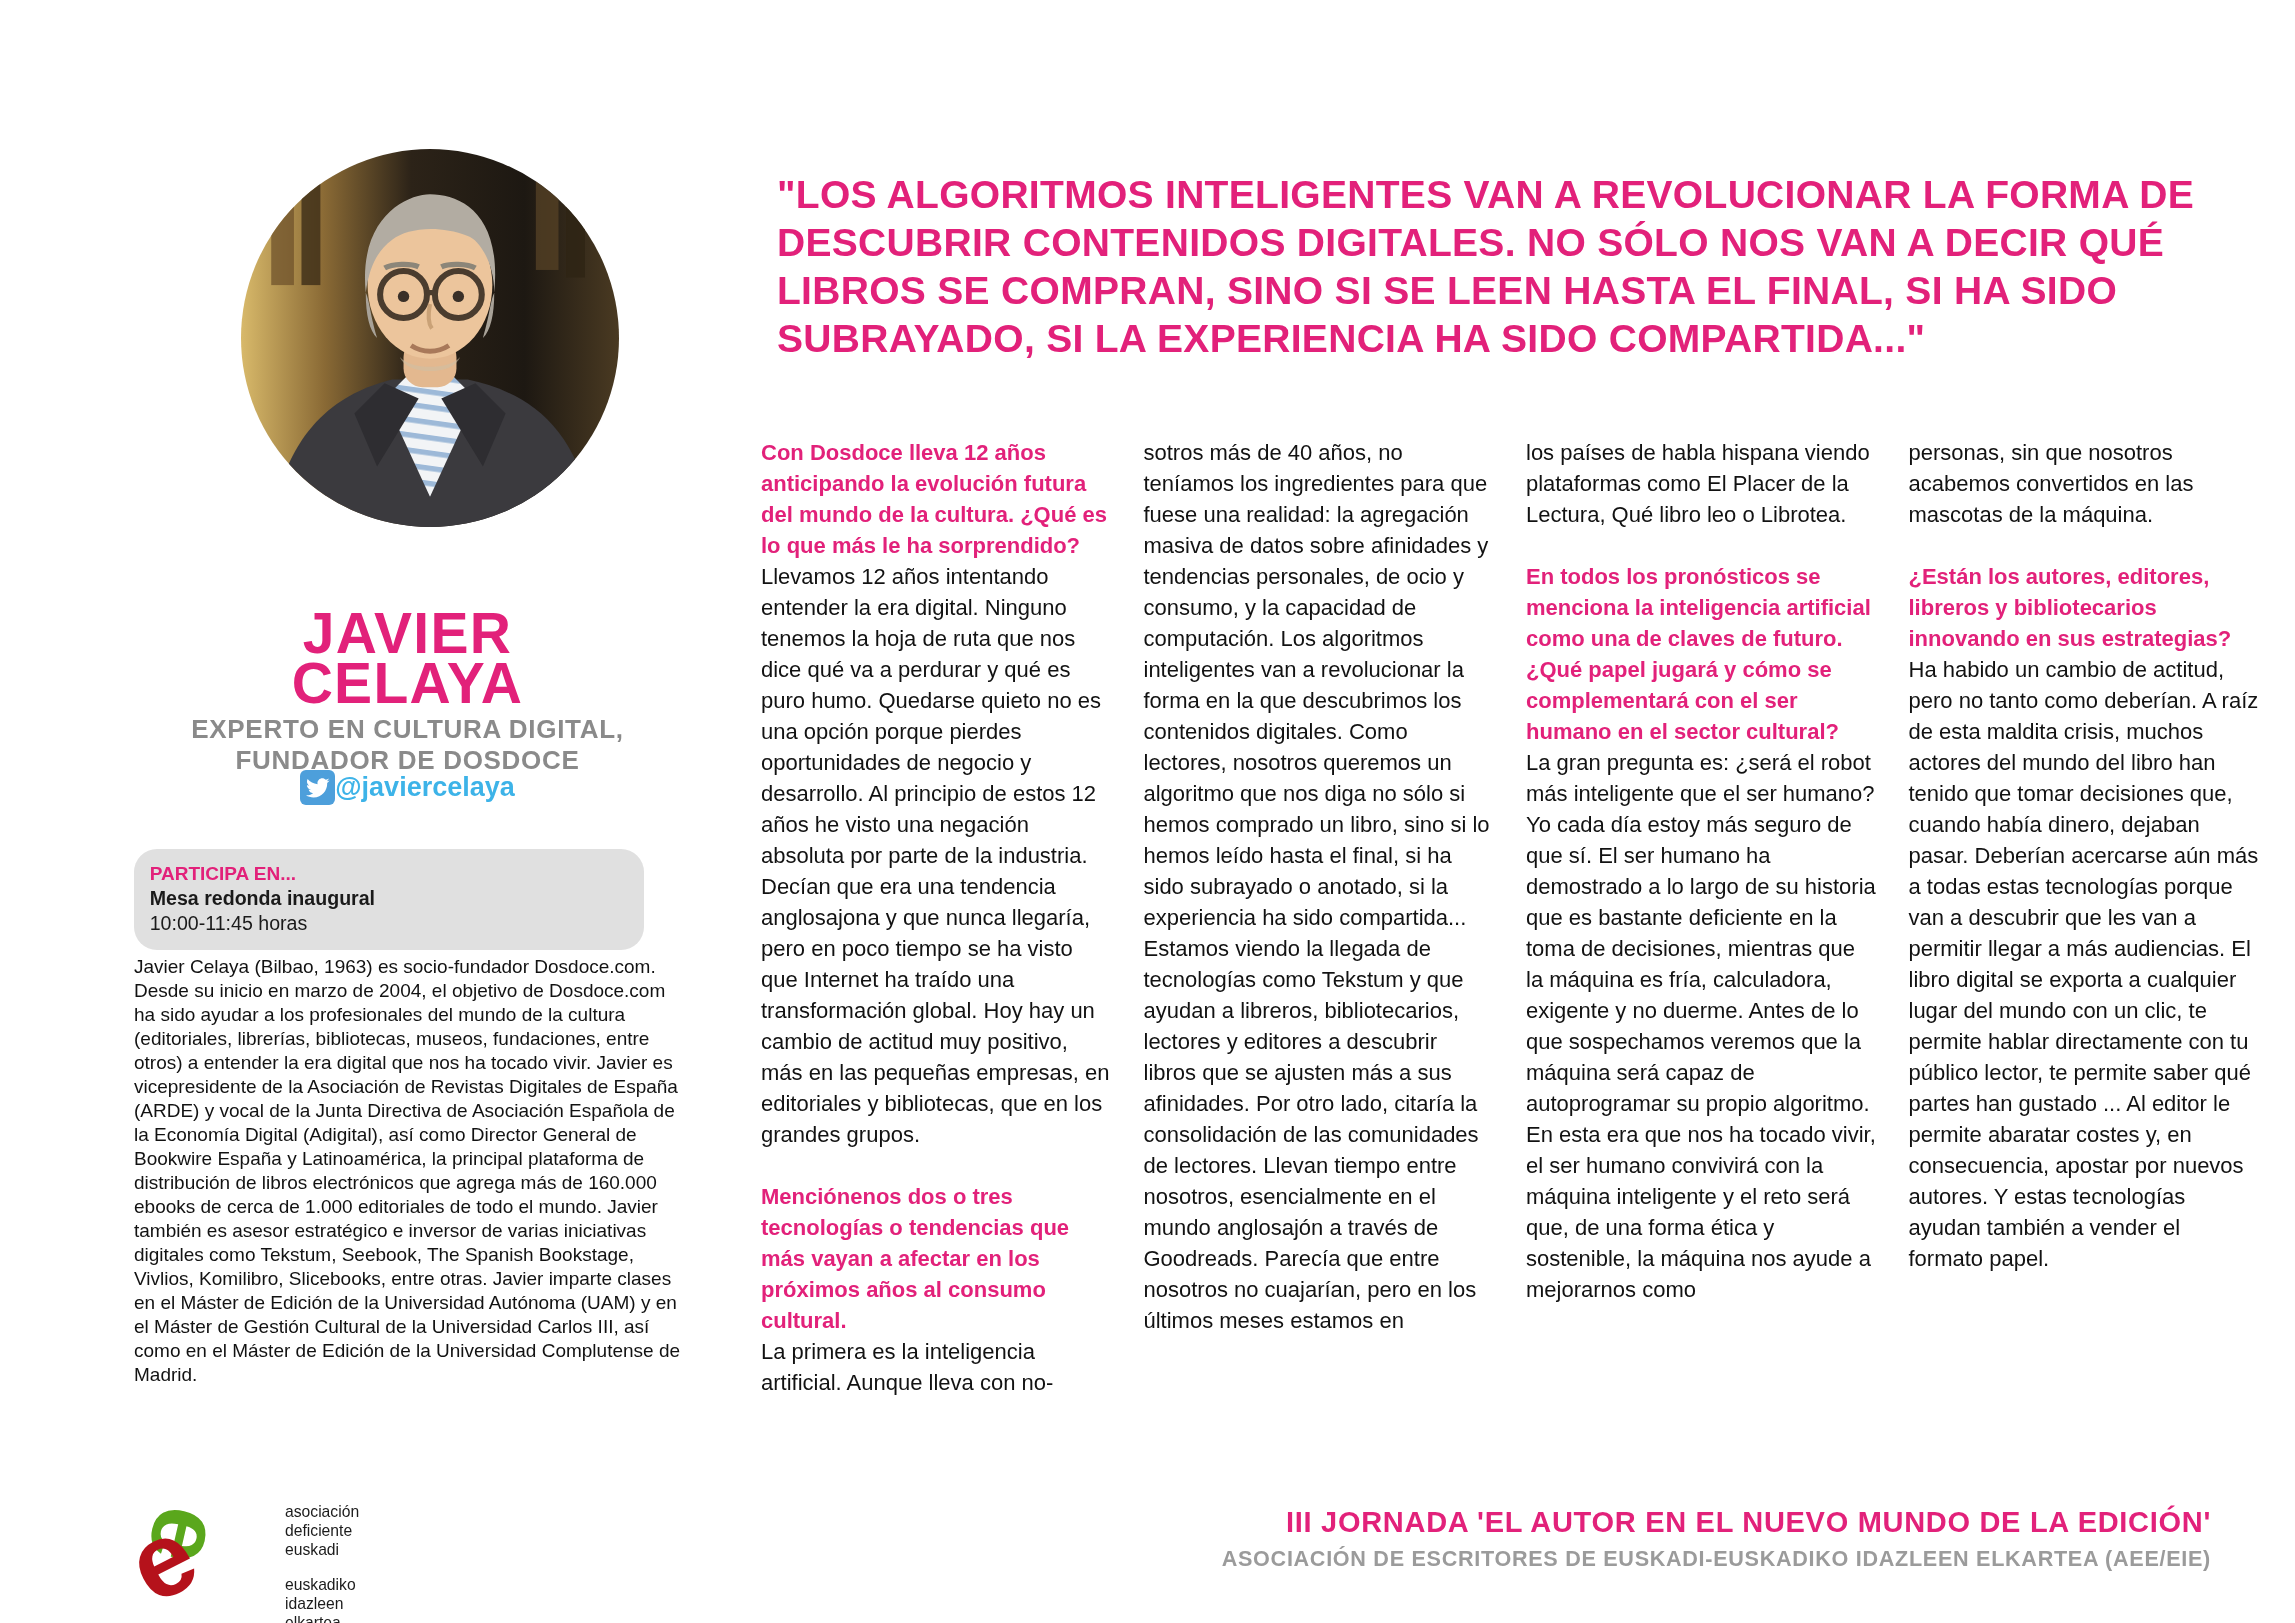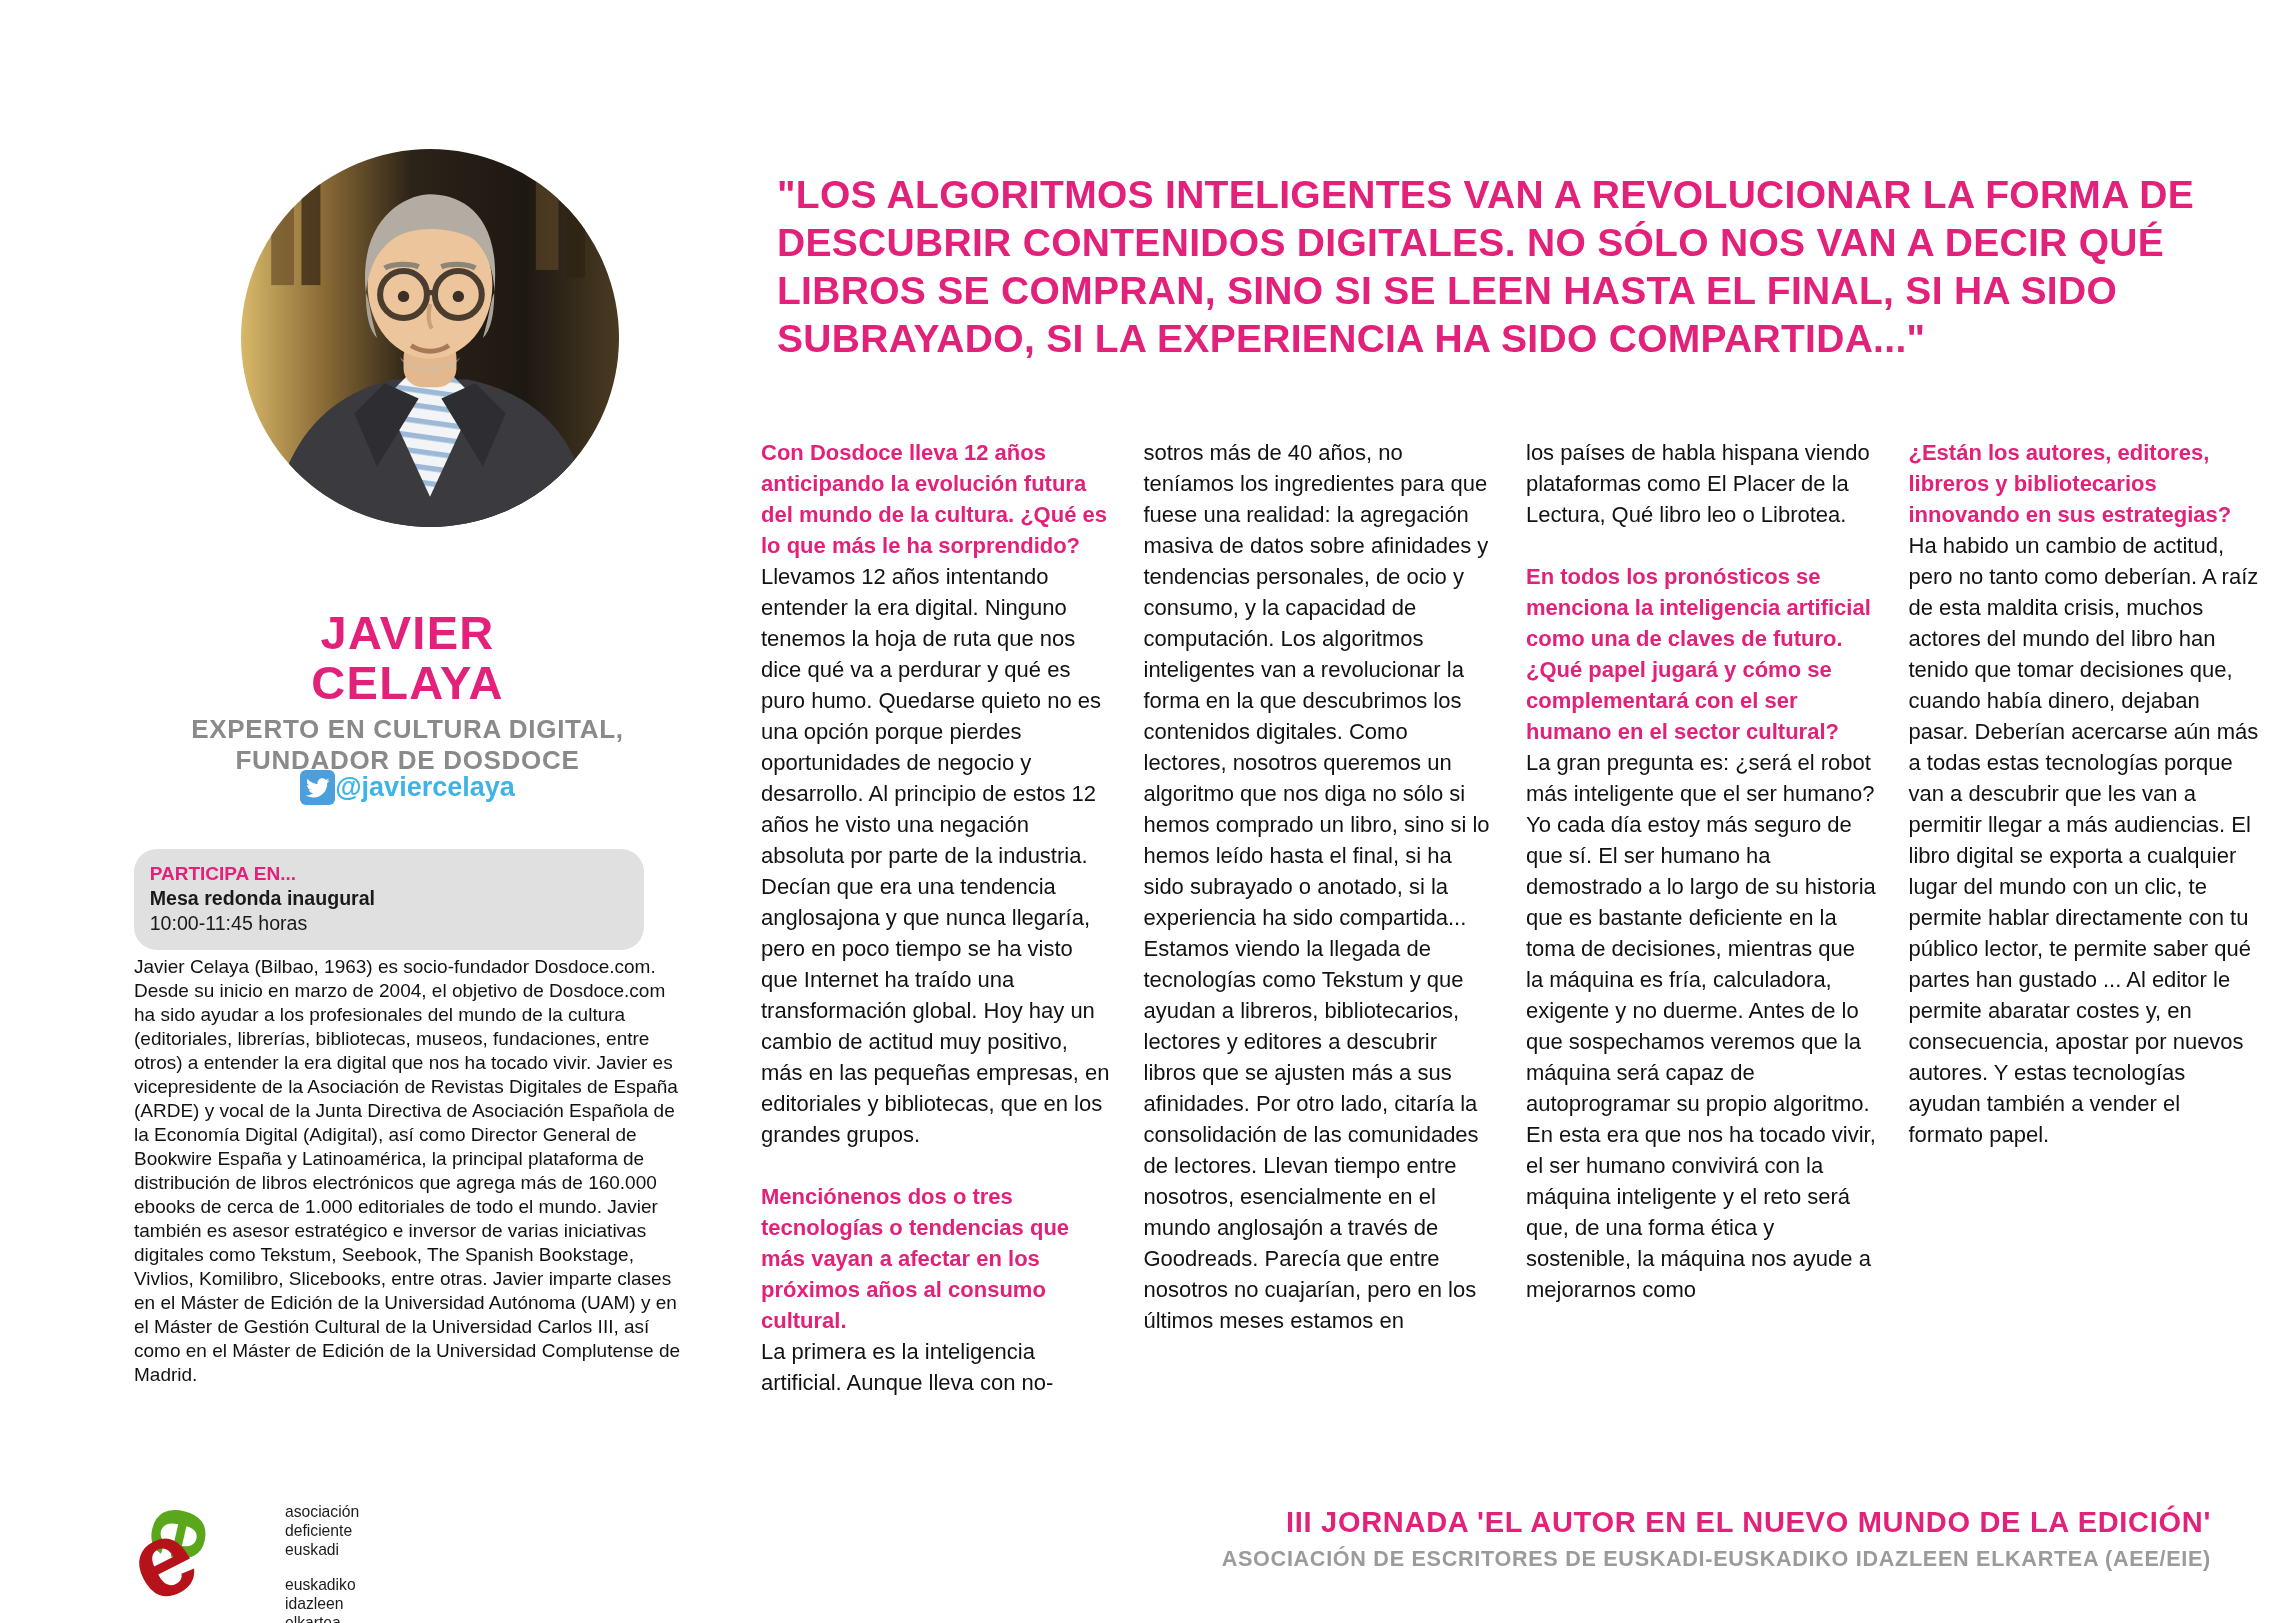--- a/index.html
+++ b/index.html
@@ -20,21 +20,21 @@
     position:absolute;left:777px;top:171px;width:1485px;
     font-size:39px;line-height:48px;font-weight:800;
     letter-spacing:0.3px;color:var(--pink);
     text-transform:uppercase;
     transform-origin:left top;
   }
   
   .name{
     position:absolute;left:131px;top:608px;width:553px;
     text-align:center;font-weight:800;color:var(--pink);
-    font-size:47px;line-height:50px;letter-spacing:1.3px;
+    font-size:57px;line-height:50px;letter-spacing:1.3px;
   }
   .role{
     position:absolute;left:105px;top:714px;width:605px;
     text-align:center;font-weight:700;color:#8a8a8a;
     font-size:26px;line-height:31px;letter-spacing:0.7px;
   }
   
   .twitter-row{
     position:absolute;left:131px;top:770px;width:553px;
     display:flex;align-items:center;justify-content:center;
@@ -185,20 +185,21 @@
       </div>
     <div class="col">
         <p class="a">sotros más de 40 años, no teníamos los ingredientes para que fuese una realidad: la agregación masiva de datos sobre afinidades y tendencias personales, de ocio y consumo, y la capacidad de computación. Los algoritmos inteligentes van a revolucionar la forma en la que descubrimos los contenidos digitales. Como lectores, nosotros queremos un algoritmo que nos diga no sólo si hemos comprado un libro, sino si lo hemos leído hasta el final, si ha sido subrayado o anotado, si la experiencia ha sido compartida... Estamos viendo la llegada de tecnologías como Tekstum y que ayudan a libreros, bibliotecarios, lectores y editores a descubrir libros que se ajusten más a sus afinidades. Por otro lado, citaría la consolidación de las comunidades de lectores. Llevan tiempo entre nosotros, esencialmente en el mundo anglosajón a través de Goodreads. Parecía que entre nosotros no cuajarían, pero en los últimos meses estamos en</p>
       </div>
     <div class="col">
         <p class="a">los países de habla hispana viendo plataformas como El Placer de la Lectura, Qué libro leo o Librotea.</p>
         <p class="q">En todos los pronósticos se menciona la inteligencia artificial como una de claves de futuro. ¿Qué papel jugará y cómo se complementará con el ser humano en el sector cultural?</p>
         <p class="a">La gran pregunta es: ¿será el robot más inteligente que el ser humano? Yo cada día estoy más seguro de que sí. El ser humano ha demostrado a lo largo de su historia que es bastante deficiente en la toma de decisiones, mientras que la máquina es fría, calculadora, exigente y no duerme. Antes de lo que sospechamos veremos que la máquina será capaz de autoprogramar su propio algoritmo. En esta era que nos ha tocado vivir, el ser humano convivirá con la máquina inteligente y el reto será que, de una forma ética y sostenible, la máquina nos ayude a mejorarnos como</p>
       </div>
     <div class="col">
+        <p class="a">personas, sin que nosotros acabemos convertidos en las mascotas de la máquina.</p>
         <p class="q">¿Están los autores, editores, libreros y bibliotecarios innovando en sus estrategias?</p>
         <p class="a">Ha habido un cambio de actitud, pero no tanto como deberían. A raíz de esta maldita crisis, muchos actores del mundo del libro han tenido que tomar decisiones que, cuando había dinero, dejaban pasar. Deberían acercarse aún más a todas estas tecnologías porque van a  descubrir que les van a permitir llegar a más audiencias. El libro digital se exporta a cualquier lugar del mundo con un clic, te permite hablar directamente con tu público lector, te permite saber qué partes han gustado ... Al editor le permite abaratar costes y, en consecuencia, apostar por nuevos autores. Y estas tecnologías ayudan también a vender el formato papel.</p>
       </div>
   </div>
 
   <div class="footer-logo">
     <svg class="logo-mark" viewBox="0 0 232 168">
       <g font-family="'Liberation Sans', sans-serif" font-weight="bold">
         <text x="118" y="14" font-size="150" fill="#5aa71c" transform="rotate(103 118 60)" text-anchor="middle" dominant-baseline="hanging">e</text>
         <text x="78" y="148" font-size="160" fill="#b5121b" transform="rotate(-27 78 110)" text-anchor="middle">e</text>

